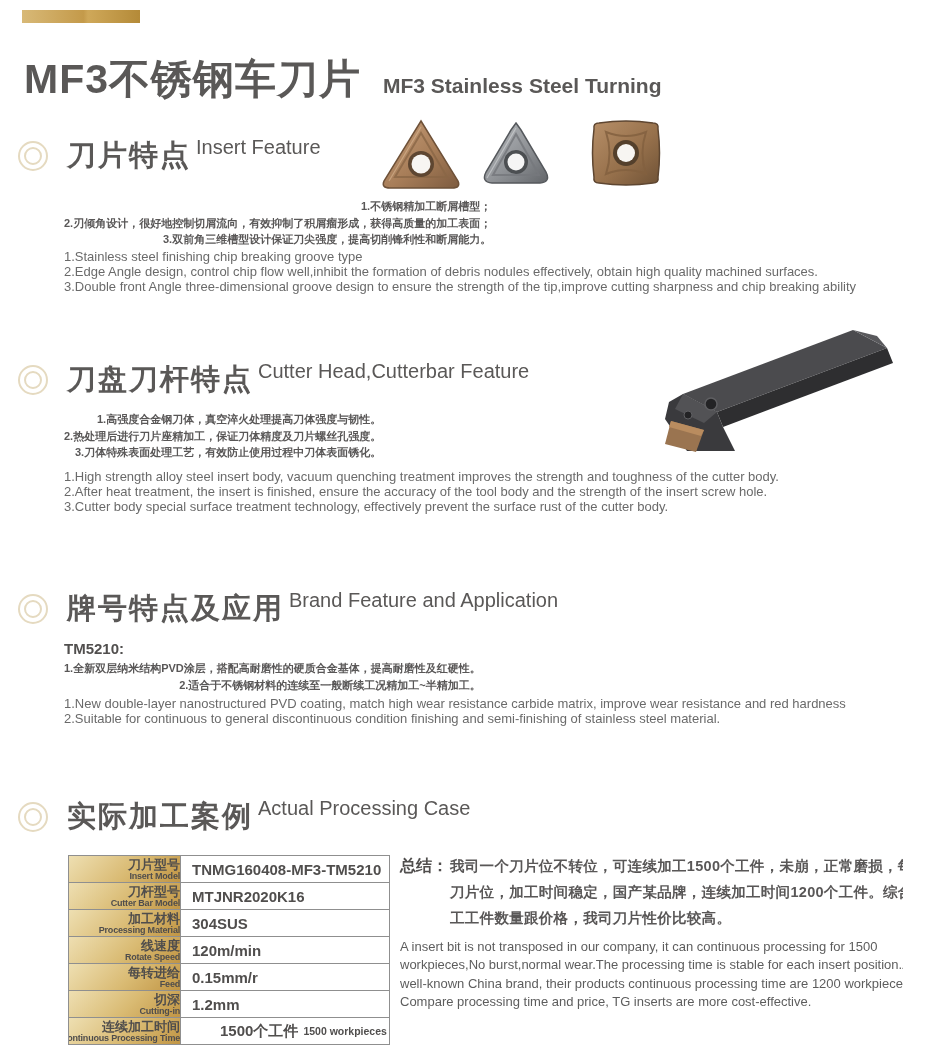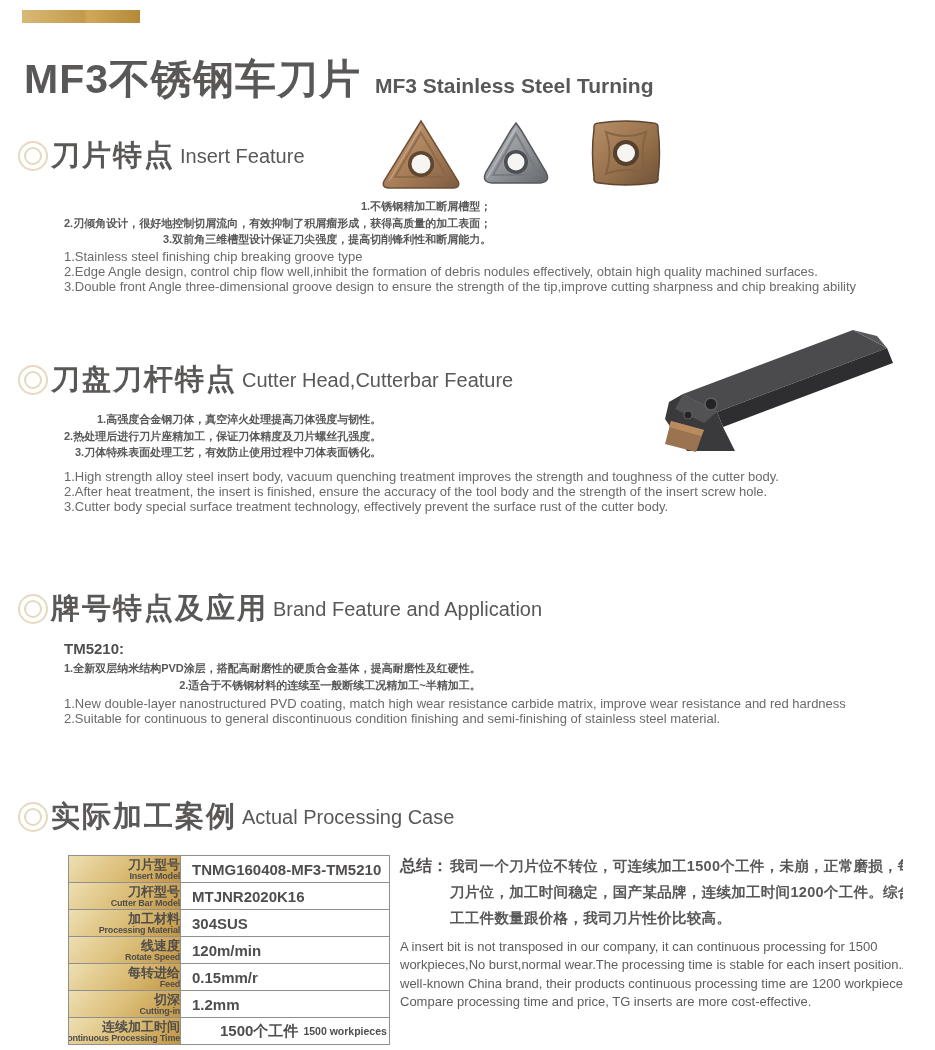--- a/index.html
+++ b/index.html
@@ -6,26 +6,26 @@
   .page{
     position:relative;width:903px;height:1050px;background:#ffffff;overflow:hidden;
     font-family:"Liberation Sans","DejaVu Sans",sans-serif;color:#595757;
   }
   
   .brand-bar{position:absolute;left:22px;top:10px;width:118px;height:13px;
     background:linear-gradient(90deg,#d8b977 0%,#c49a4a 52%,#cfa859 56%,#b48a38 100%);}
   
   .title-wrap{position:absolute;left:24px;top:52px;display:flex;align-items:baseline;white-space:nowrap;}
   .title-cn{font-size:41px;font-weight:bold;letter-spacing:1px;color:#5a5857;}
-  .title-en{font-size:21px;font-weight:bold;color:#5a5857;margin-left:14px;}
+  .title-en{font-size:21px;font-weight:bold;color:#5a5857;margin-left:22px;}
   
   .sec-head{position:absolute;left:18px;display:flex;align-items:center;white-space:nowrap;}
   .ring{width:30px;height:30px;border:2px solid #e5dac0;border-radius:50%;position:relative;box-sizing:border-box;flex:0 0 auto;}
   .ring::after{content:"";position:absolute;inset:4px;border:2px solid #e5dac0;border-radius:50%;}
-  .sec-text{display:flex;align-items:center;margin-left:3px;}
+  .sec-text{display:flex;align-items:flex-start;margin-left:19px;}
   .sec-cn{font-size:29px;font-weight:bold;letter-spacing:2px;color:#5a5857;}
   .sec-en{font-size:20px;font-weight:500;color:#5a5857;margin-left:5px;letter-spacing:0px;}
   
   .cn-list{position:absolute;left:64px;font-size:11px;font-weight:bold;color:#595757;line-height:16.5px;text-align:right;}
   .en-list{position:absolute;left:64px;font-size:13px;font-weight:400;color:#6a6a6a;line-height:14.8px;}
   .brand-label{position:absolute;left:64px;font-size:15px;font-weight:bold;color:#514f4e;}
   
   .photo{position:absolute;}
   
   .ptable{position:absolute;left:68px;top:855px;width:322px;border:1px solid #8f8f8f;box-sizing:border-box;}

